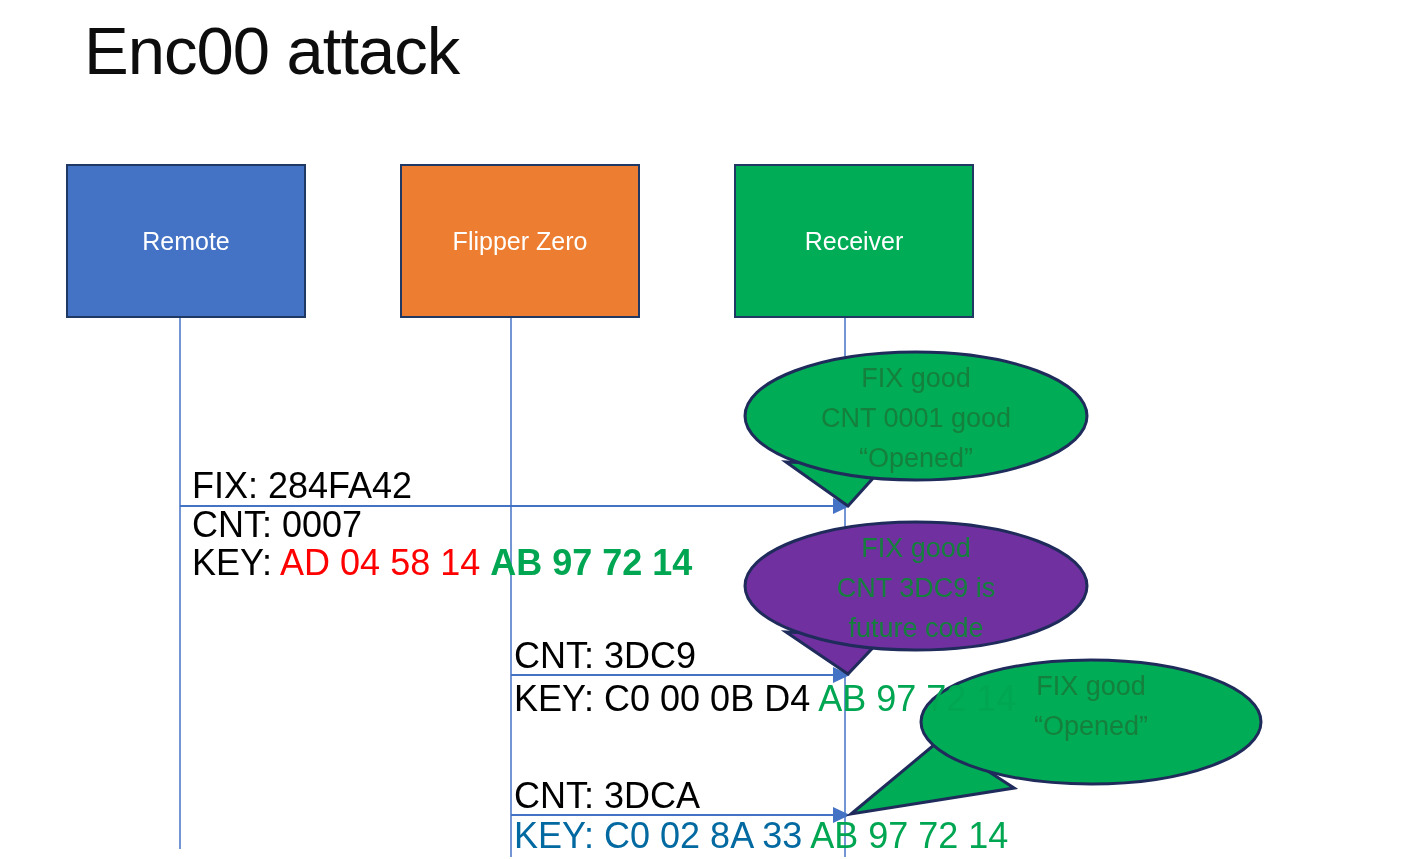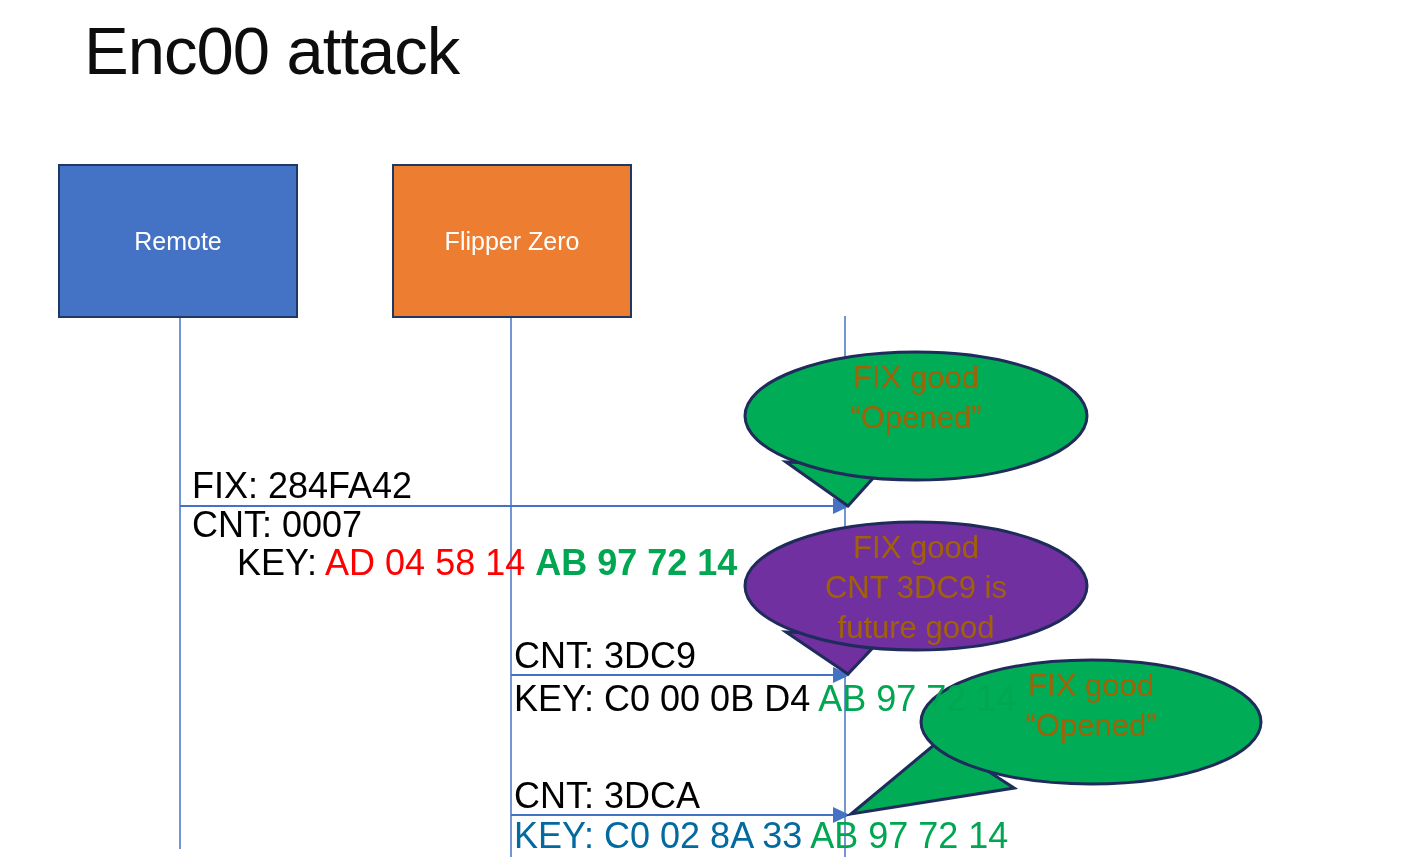--- a/index.html
+++ b/index.html
@@ -28,37 +28,38 @@
   .bubble   { stroke: #1F2B5B; stroke-width: 3; }
   .actor {
     position: absolute;
     top: 164px;
     width: 240px; height: 154px;
     box-sizing: border-box;
     border: 2px solid #1F3864;
     display: flex; align-items: center; justify-content: center;
     color: #ffffff;
     font-size: 25px;
+    margin-left: 8px;
   }
   .actor-remote   { left: 58px;  background: #4472C4; }
   .actor-flipper  { left: 392px; background: #ED7D31; justify-content: center; }
   .actor-receiver { left: 726px; background: #00AC55; }
   .msg {
     position: absolute;
     font-size: 36px;
     color: #000000;
     white-space: nowrap;
     line-height: 30px;
   }
   .bubble-text {
     position: absolute;
     width: 342px;
     text-align: center;
-    color: #a16207;
-    font-size: 31px;
+    color: #15803d;
+    font-size: 27px;
     line-height: 40px;
     white-space: nowrap;
   }
 </style>
 </head>
 <body>
 
 <div class="slide">
 
   <h1 class="slide-title">Enc00 attack</h1>
@@ -95,38 +96,42 @@
       <ellipse class="bubble" cx="1091" cy="722" rx="170" ry="62" fill="#00AC55"></ellipse>
     </g>
   </svg>
 
   <div class="actor actor-remote">
     <span>Remote</span>
   </div>
   <div class="actor actor-flipper">
     <span>Flipper Zero</span>
   </div>
+  <div class="actor actor-receiver">
+    <span>Receiver</span>
+  </div>
 
   <div class="msg" style="left:192px; top:471px">FIX: 284FA42</div>
   <div class="msg" style="left:192px; top:510px">CNT: 0007</div>
-  <div class="msg" style="left:192px; top:548px"><span style="color: rgb(0, 0, 0); margin-left: 45px;">KEY: </span><span style="color: rgb(255, 0, 0);">AD 04 58 14 </span><span style="color: rgb(0, 166, 81); font-weight: 700;">AB 97 72 14</span></div>
+  <div class="msg" style="left:192px; top:548px"><span style="color: rgb(0, 0, 0);">KEY: </span><span style="color: rgb(255, 0, 0);">AD 04 58 14 </span><span style="color: rgb(0, 166, 81); font-weight: 700;">AB 97 72 14</span></div>
 
   <div class="msg" style="left:514px; top:641px">CNT: 3DC9</div>
   <div class="msg" style="left:514px; top:684px"><span style="color: rgb(0, 0, 0);">KEY: C0 00 0B D4 </span><span style="color: rgb(0, 166, 81);">AB 97 72 14</span></div>
 
   <div class="msg" style="left:514px; top:781px">CNT: 3DCA</div>
   <div class="msg" style="left:514px; top:821px"><span style="color: #0369a1;">KEY: C0 02 8A 33 </span><span style="color: rgb(0, 166, 81);">AB 97 72 14</span></div>
 
   <div class="bubble-text" style="left:745px; top:358px">
     <div>FIX good</div>
+    <div>CNT 0001 good</div>
     <div>“Opened”</div>
   </div>
   <div class="bubble-text" style="left:745px; top:528px">
     <div>FIX good</div>
     <div>CNT 3DC9 is</div>
-    <div>future good</div>
+    <div>future code</div>
   </div>
   <div class="bubble-text" style="left:920px; top:666px">
     <div>FIX good</div>
     <div>“Opened”</div>
   </div>
 
 </div>
 
 </body></html>

